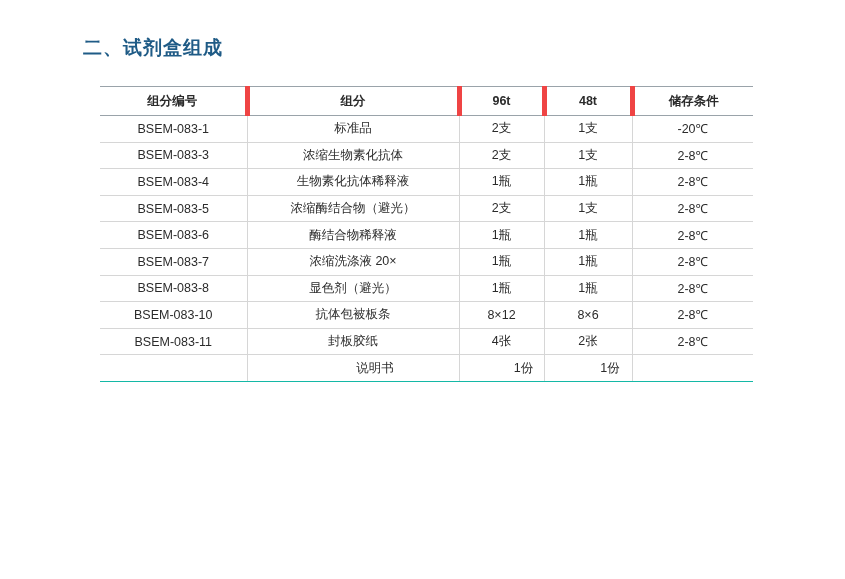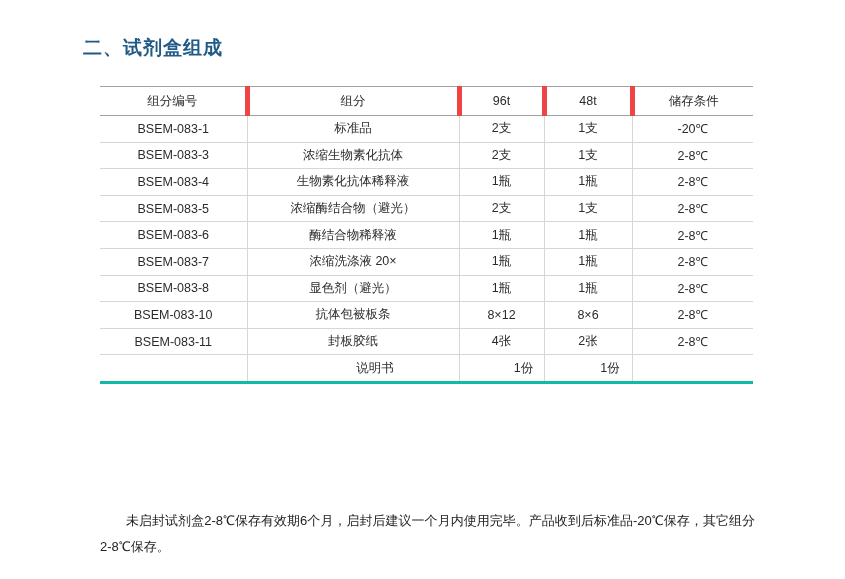--- a/index.html
+++ b/index.html
@@ -55,24 +55,24 @@
     padding: 0;
     height: 25.6px;
     text-align: center;
     vertical-align: middle;
     font-weight: normal;
   }
   table.kit-table thead th {
     border-top: 1px solid #9aa3aa;
     border-bottom: 1px solid #9aa3aa;
     height: 28px;
-    font-weight: normal;
+    font-weight: bold;
   }
   table.kit-table tbody tr:last-child td {
-    border-bottom: 3px solid #14b8a6;
+    border-bottom: 1px solid #14b8a6;
     padding-left: 44px;
   }
   
   table.kit-table td.vsep,
   table.kit-table th.vsep {
     border-left: 1px solid #d6d6d6;
   }
   table.kit-table th.vsep {
     border-left: 5px solid #ef4444;
   }
@@ -187,15 +187,14 @@
             <td class="vsep">说明书</td>
             <td class="vsep">1份</td>
             <td class="vsep">1份</td>
             <td class="vsep"></td>
           </tr>
         </tbody>
     </table>
   </div>
 
 
-  <div class="body-text">未启封试剂盒2-8℃保存有效期6个月，启封后建议一个月内使用完毕。产品收到后标准品-20℃保存，其它组分2-8℃保存。</div>
 
 </div>
 
 </body></html>

